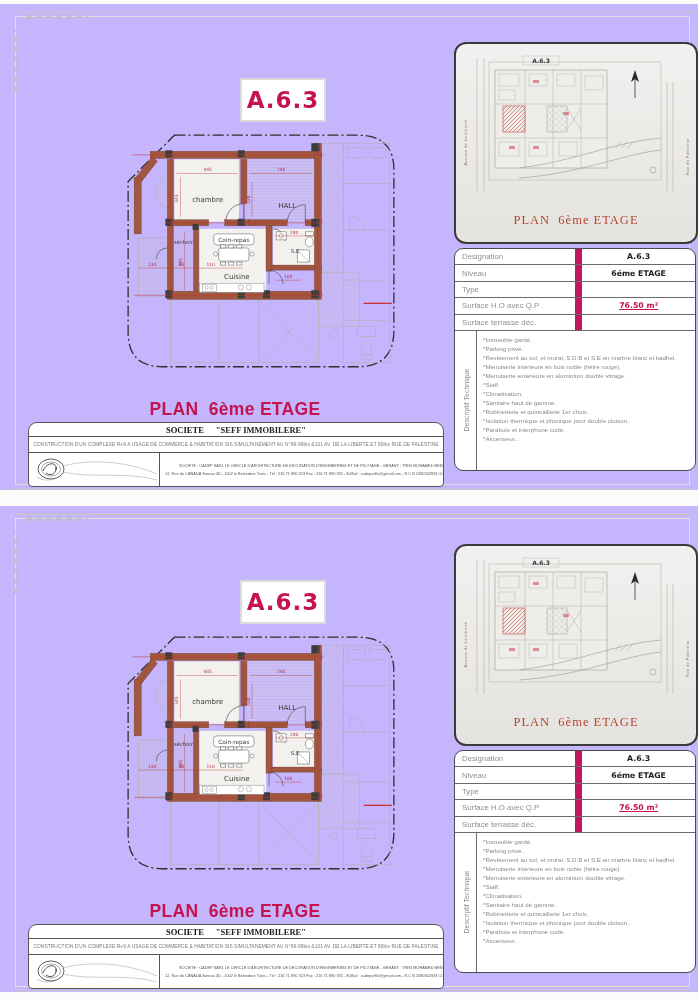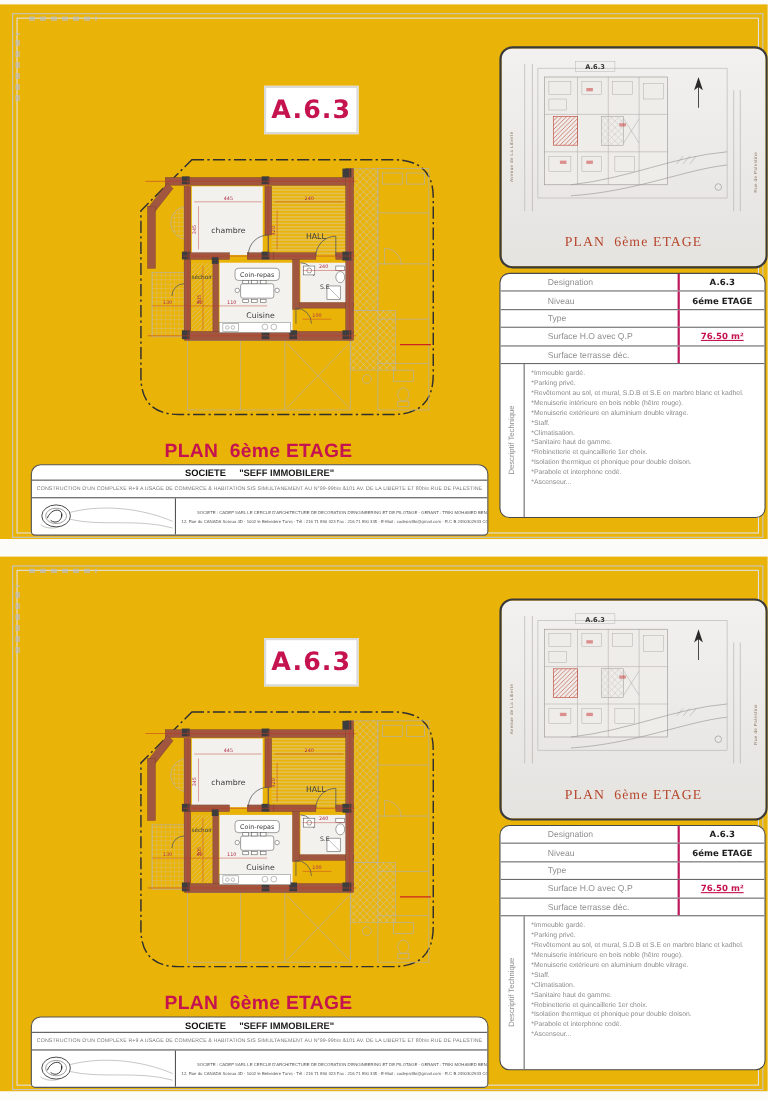--- a/index.html
+++ b/index.html
@@ -1,48 +1,48 @@
 <!DOCTYPE html>
 <html><head>
 <meta charset="utf-8">
 <style>
   html,body{margin:0;padding:0;background:#fbfbfa;}
   body{width:698px;height:1000px;font-family:"Liberation Sans",sans-serif;-webkit-font-smoothing:antialiased;}
   .page{padding-top:4px;}
-  .sheet{position:relative;width:698px;height:486px;margin:0 0 16px 0;background:#eab308;}
+  .sheet{position:relative;width:698px;height:486px;margin:0 0 16px 0;background:#c4b5fd;}
   .frame{position:absolute;top:8px;left:11px;right:4px;bottom:1px;border:1px solid #c6c6c6;pointer-events:none;}
   .frame::before{content:'';position:absolute;inset:3px;border:1px solid #e0e0e0;}
   .ticks-h{position:absolute;top:11px;left:26px;width:62px;height:4px;background:repeating-linear-gradient(90deg,#bdbdbd 0 6px,transparent 6px 10px);opacity:.7;}
   .ticks-v{position:absolute;top:26px;left:14px;width:4px;height:62px;background:repeating-linear-gradient(0deg,#bdbdbd 0 6px,transparent 6px 10px);opacity:.7;}
 
   .unit-box{position:absolute;left:240px;top:74px;width:82px;height:40px;background:#fff;border:2px solid #dadada;display:flex;align-items:center;justify-content:center;
             font-family:"DejaVu Sans",sans-serif;font-weight:bold;font-size:23px;color:#c5134f;letter-spacing:1px;}
-  .plan-wrap{position:absolute;left:110px;top:125px;width:304px;height:270px;}
+  .plan-wrap{position:absolute;left:110px;top:115px;width:304px;height:270px;}
   .main-title{position:absolute;left:25px;top:395px;width:420px;text-align:center;font-weight:bold;font-size:17.5px;color:#c5134f;letter-spacing:.3px;white-space:pre;}
 
   .societe{position:absolute;left:28px;top:418px;width:414px;border:1px solid #555;border-radius:9px 9px 4px 4px;overflow:hidden;background:#fff;}
-  .soc-r1{height:13px;border-bottom:1px solid #555;display:flex;align-items:center;justify-content:center;gap:12px;font-family:Liberation Sans, sans-serif;font-size:8.5px;color:#111;}
+  .soc-r1{height:13px;border-bottom:1px solid #555;display:flex;align-items:center;justify-content:center;gap:12px;font-family:Liberation Serif, serif;font-size:8.5px;color:#111;}
   .soc-r1 .lbl{font-weight:bold;}
   .soc-r1 .val{font-weight:600;color:#222;}
   .soc-r2{height:15px;border-bottom:1px solid #555;display:flex;align-items:center;justify-content:center;font-size:4.8px;color:#777;letter-spacing:.1px;white-space:nowrap;overflow:hidden;}
   .soc-r3{height:33px;display:flex;}
   .soc-logo{width:132px;border-right:1px solid #555;position:relative;}
   .soc-firm{flex:1;display:flex;flex-direction:column;justify-content:center;gap:3px;padding:0 5px;text-align:center;}
   .soc-firm div{font-size:3.9px;color:#555;white-space:nowrap;overflow:hidden;}
 
   .inset-card{position:absolute;left:454px;top:38px;width:240px;height:198px;border:2px solid #3a3a3a;border-radius:12px;background:linear-gradient(#f2f1ef,#e5e3e0);overflow:hidden;}
   .inset-card svg{position:absolute;left:7px;top:6px;}
   .inset-caption{position:absolute;left:0;right:0;bottom:14px;text-align:center;font-family:"Liberation Serif",serif;font-size:12.5px;color:#b5462c;letter-spacing:1px;white-space:pre;}
   .street{position:absolute;font-size:4px;color:#8d7a66;letter-spacing:.4px;white-space:nowrap;}
   .street-left{left:-26px;top:96px;transform:rotate(-90deg);transform-origin:center;width:70px;text-align:center;}
   .street-right{right:-26px;top:110px;transform:rotate(-90deg);transform-origin:center;width:70px;text-align:center;}
 
   .desig{position:absolute;left:454px;top:244px;width:240px;border:1px solid #4a4a4a;border-radius:9px;overflow:hidden;background:#fff;}
   .drow{display:flex;height:15.4px;border-bottom:1px solid #6a6a6a;}
-  .dlabel{width:53%;font-size:7.8px;color:#8f8f8f;display:flex;align-items:center;padding-left:7px;border-right:2px solid #be185d;box-sizing:border-box;margin-left:36px;}
+  .dlabel{width:53%;font-size:7.8px;color:#8f8f8f;display:flex;align-items:center;padding-left:7px;border-right:7px solid #be185d;box-sizing:border-box;}
   .dvalue{flex:1;display:flex;align-items:center;justify-content:center;font-family:"DejaVu Sans",sans-serif;font-weight:bold;font-size:7.8px;color:#1c1c1c;}
   .dvalue.accent{color:#c5134f;text-decoration:underline;}
   .descr-row{display:flex;height:139px;}
   .descr-side{width:21px;border-right:1px solid #6a6a6a;position:relative;}
   .descr-side span{position:absolute;left:50%;top:50%;transform:translate(-50%,-50%) rotate(-90deg);white-space:nowrap;font-size:7px;color:#8c8c8c;}
   .descr-items{flex:1;padding:4px 3px 2px 6px;font-size:6.2px;color:#8a8a8a;line-height:1.46;}
 
   svg text{font-family:"DejaVu Sans",sans-serif;}
 </style>
 </head>

